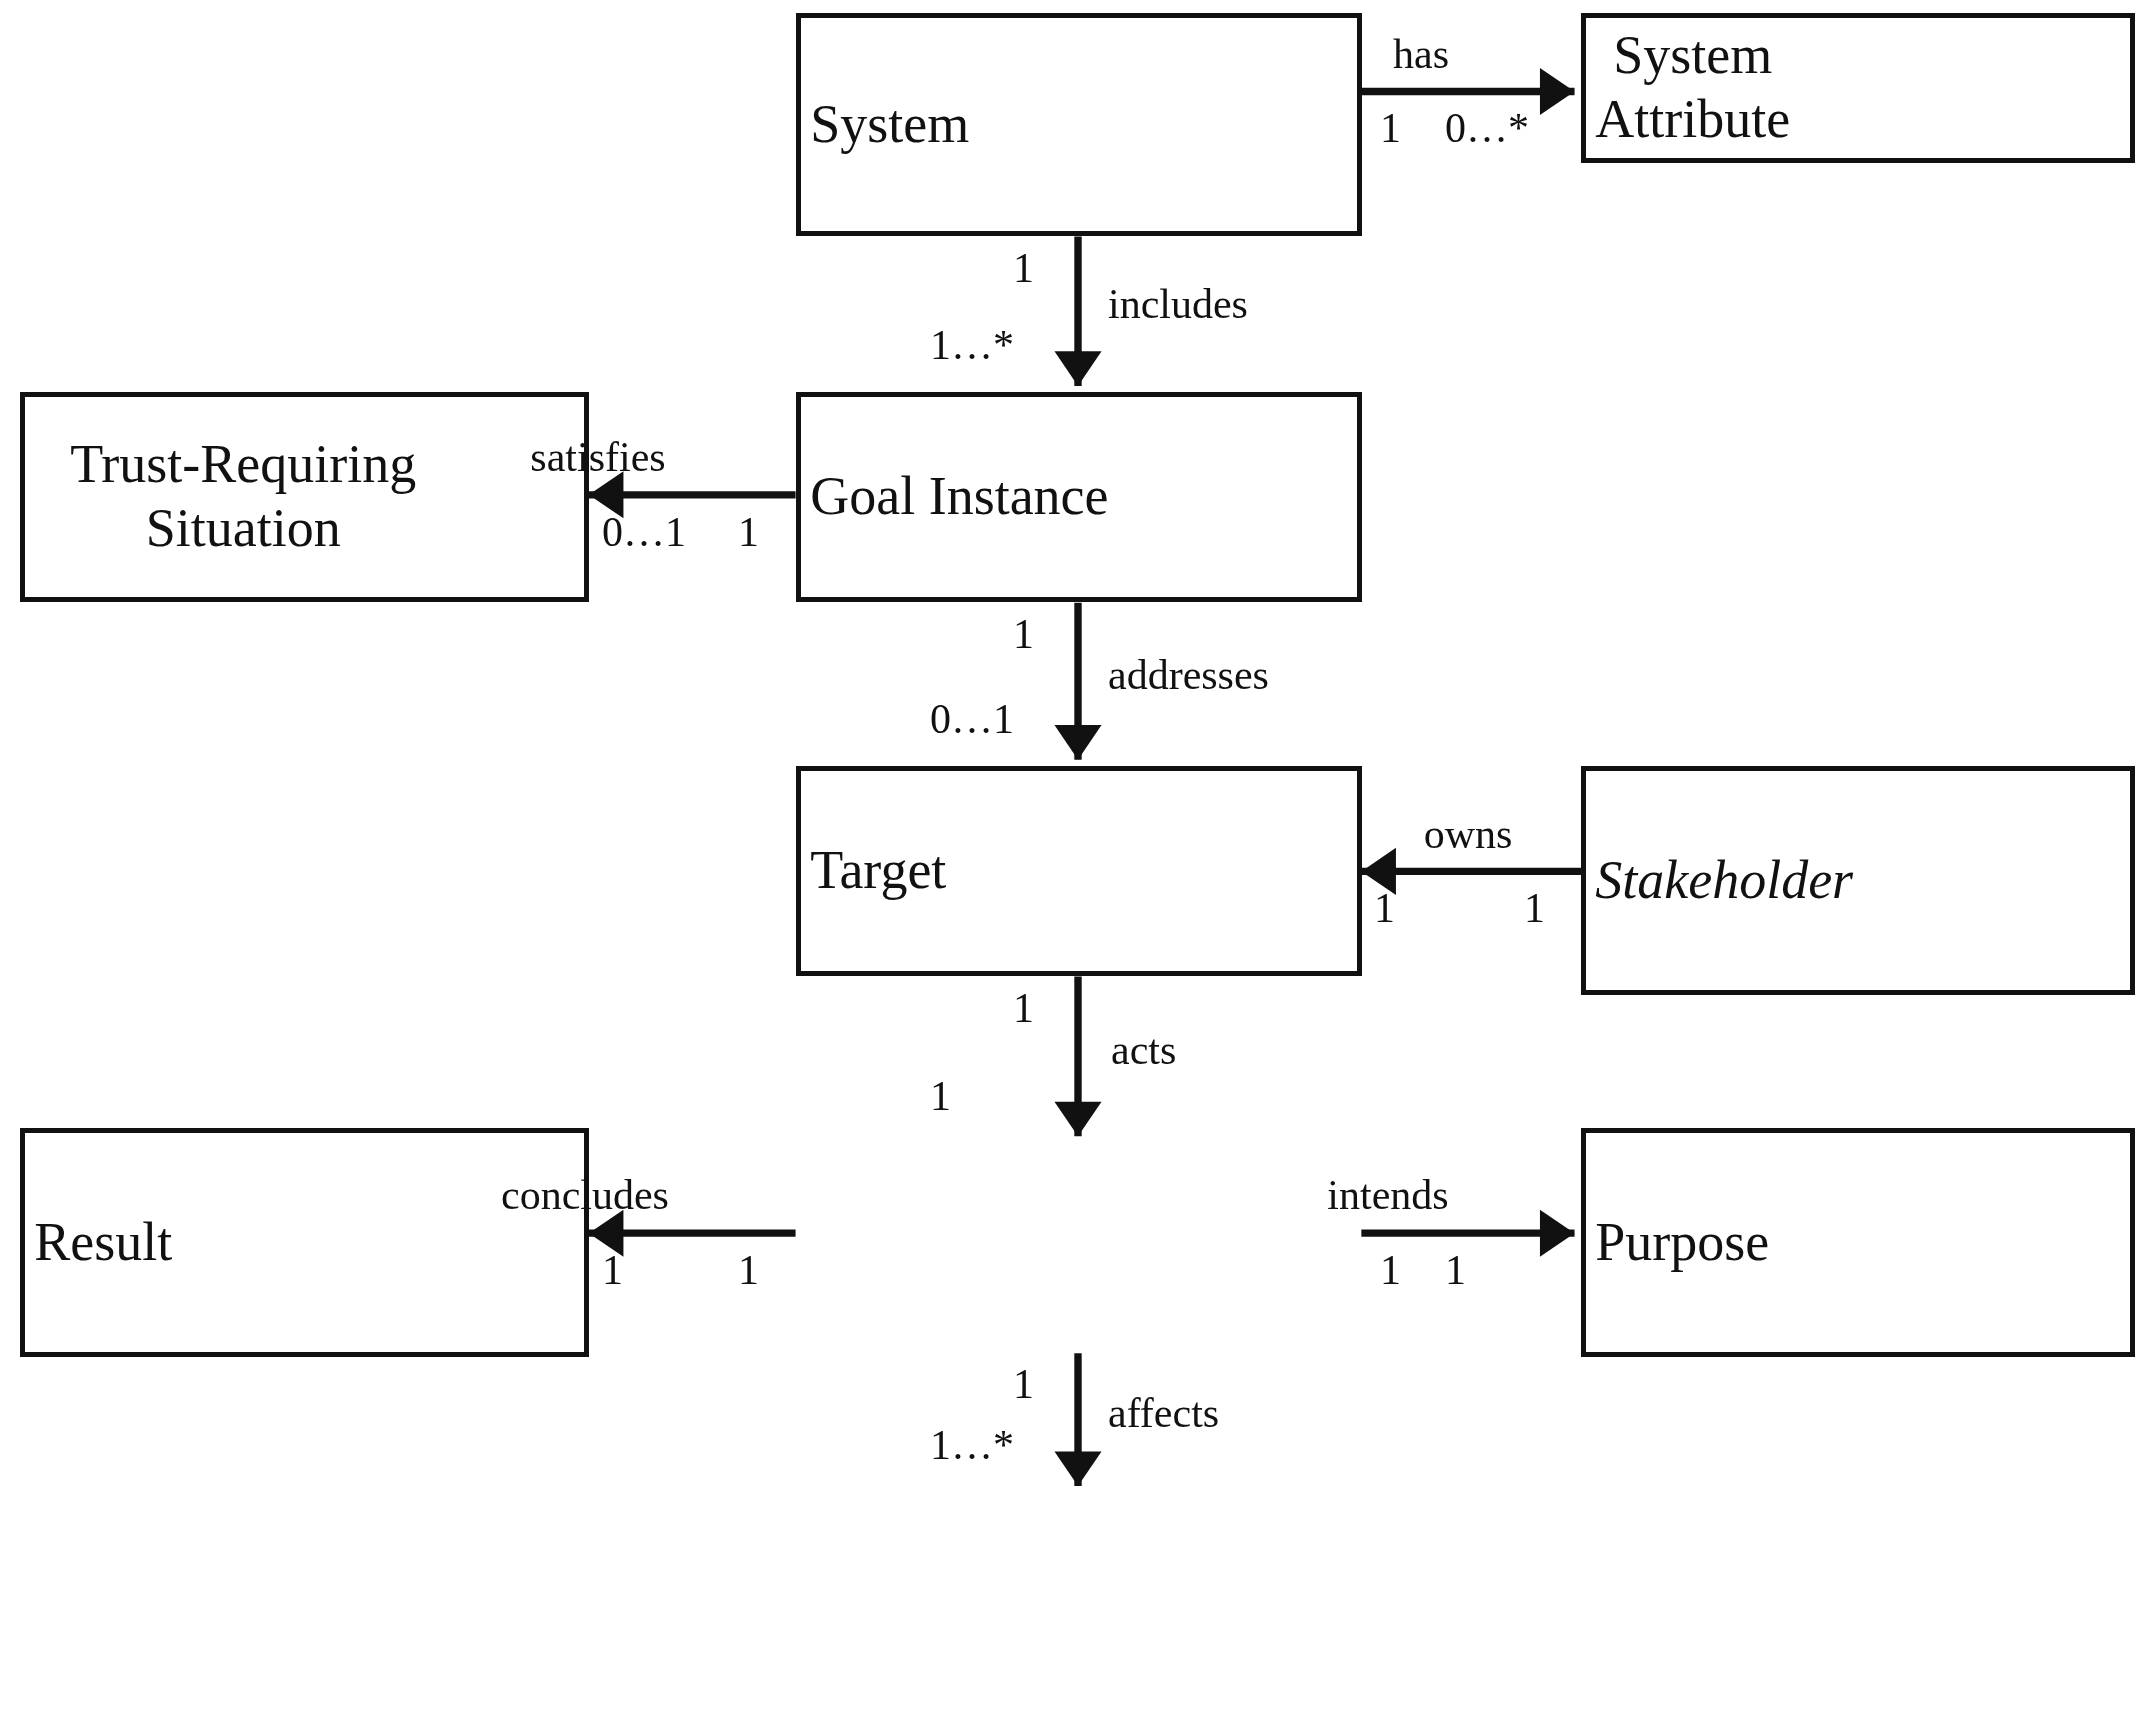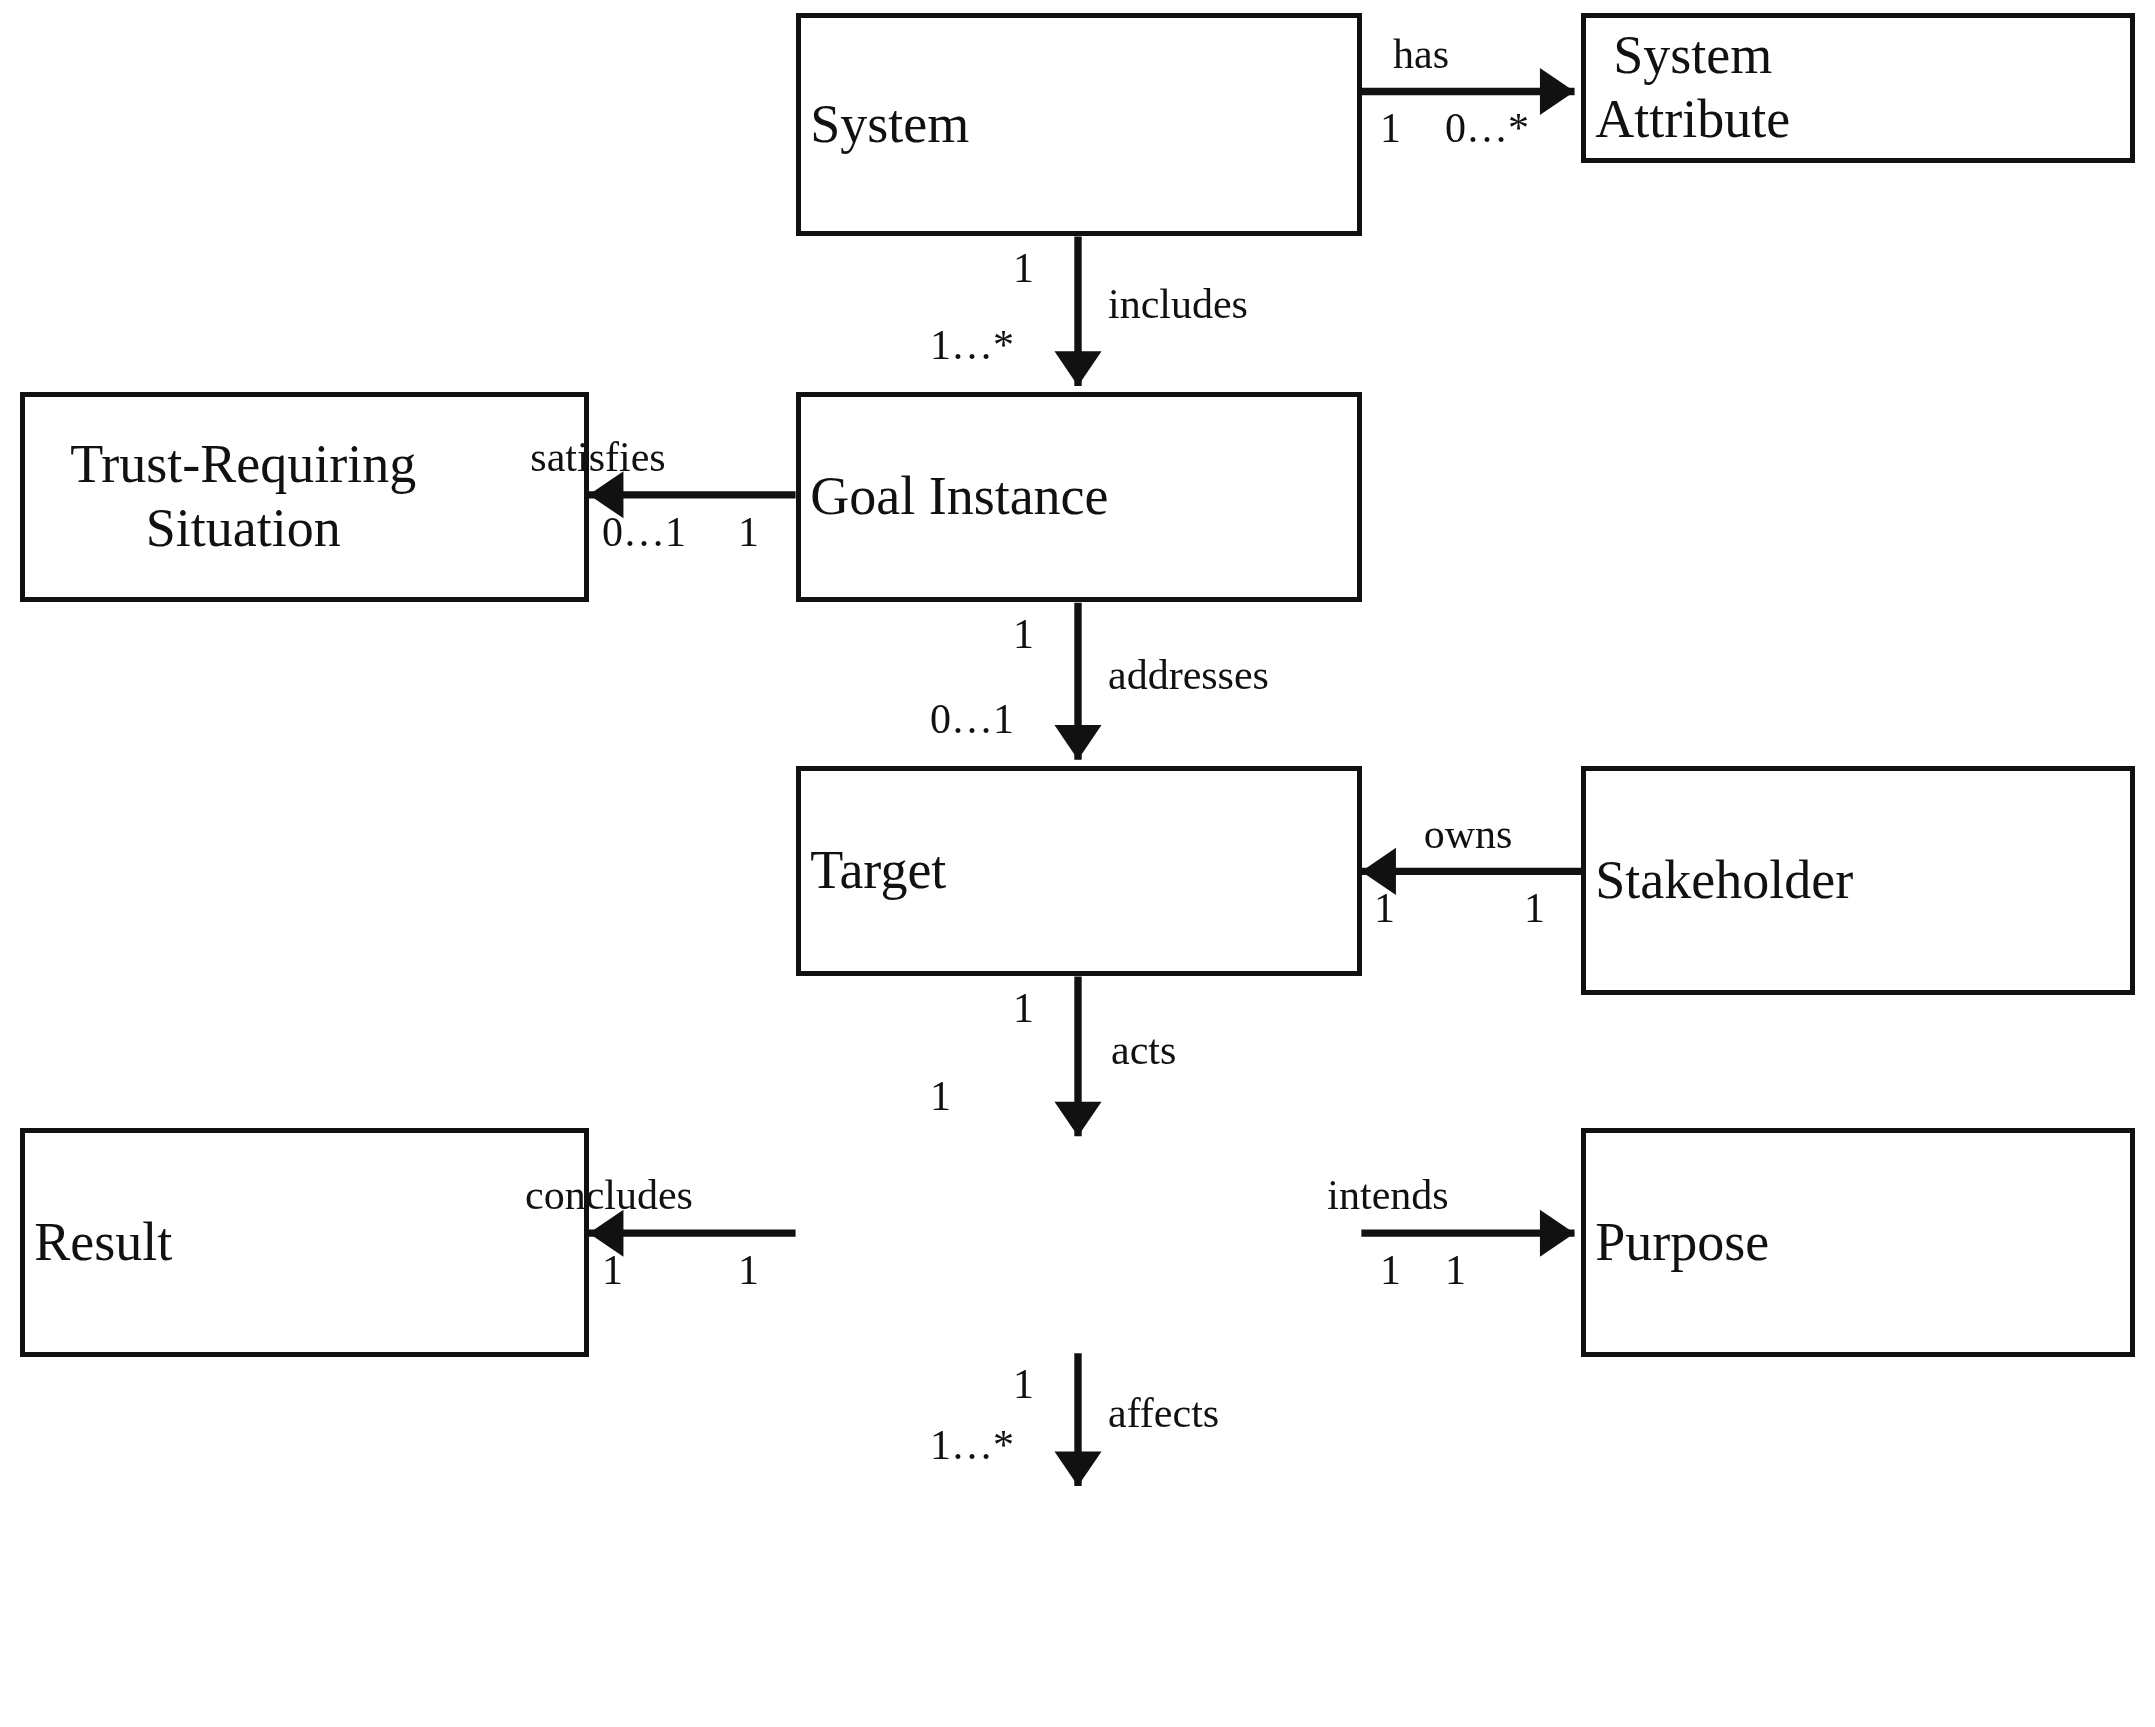--- a/index.html
+++ b/index.html
@@ -91,21 +91,21 @@
     <div class="node" style="left: 796px; top: 392px; width: 566px; height: 210px; font-size: 54px; border-color: rgb(17, 17, 17);">
       <span class="node-label">Goal Instance</span>
     </div>
     <div class="node" style="left: 20px; top: 392px; width: 569px; height: 210px; font-size: 54px; border-color: rgb(17, 17, 17); padding-left: 36px;">
       <span class="node-label">Trust-Requiring
 Situation</span>
     </div>
     <div class="node" style="left: 796px; top: 766px; width: 566px; height: 210px; font-size: 54px; border-color: rgb(17, 17, 17);">
       <span class="node-label">Target</span>
     </div>
-    <div class="node" style="left: 1581px; top: 766px; width: 554px; height: 229px; font-size: 54px; border-color: rgb(17, 17, 17);">
+    <div class="node" style="left: 1581px; top: 766px; width: 554px; height: 229px; font-size: 54px; border-color: rgb(17, 17, 17); font-style: italic;">
       <span class="node-label">Stakeholder</span>
     </div>
     <div class="node" style="left: 20px; top: 1128px; width: 569px; height: 229px; font-size: 54px; border-color: rgb(17, 17, 17);">
       <span class="node-label">Result</span>
     </div>
     <div class="node" style="left: 1581px; top: 1128px; width: 554px; height: 229px; font-size: 54px; border-color: rgb(17, 17, 17);">
       <span class="node-label">Purpose</span>
     </div>
     <div class="edge-label" style="font-size: 42px; left: 1421px; top: 30px; transform: translateX(-50%);">has</div>
     <div class="mult" style="font-size: 42px; left: 1380px; top: 104px;">1</div>
@@ -118,21 +118,21 @@
     <div class="mult" style="font-size: 42px; left: 602px; top: 508px;">0…1</div>
     <div class="edge-label" style="font-size: 42px; left: 1108px; top: 651px;">addresses</div>
     <div class="mult" style="font-size: 42px; left: 1013px; top: 610px;">1</div>
     <div class="mult" style="font-size: 42px; left: 930px; top: 695px;">0…1</div>
     <div class="edge-label" style="font-size: 42px; left: 1424px; top: 810px; transform: translateX(-50%); margin-left: 44px;">owns</div>
     <div class="mult" style="font-size: 42px; left: 1524px; top: 884px;">1</div>
     <div class="mult" style="font-size: 42px; left: 1374px; top: 884px;">1</div>
     <div class="edge-label" style="font-size: 42px; left: 1111px; top: 1026px;">acts</div>
     <div class="mult" style="font-size: 42px; left: 1013px; top: 984px;">1</div>
     <div class="mult" style="font-size: 42px; left: 930px; top: 1072px;">1</div>
-    <div class="edge-label" style="font-size: 42px; left: 609px; top: 1171px; transform: translateX(-50%);">concludes</div>
+    <div class="edge-label" style="font-size: 42px; left: 585px; top: 1171px; transform: translateX(-50%);">concludes</div>
     <div class="mult" style="font-size: 42px; left: 738px; top: 1246px;">1</div>
     <div class="mult" style="font-size: 42px; left: 602px; top: 1246px;">1</div>
     <div class="edge-label" style="font-size: 42px; left: 1388px; top: 1171px; transform: translateX(-50%);">intends</div>
     <div class="mult" style="font-size: 42px; left: 1380px; top: 1246px;">1</div>
     <div class="mult" style="font-size: 42px; left: 1445px; top: 1246px;">1</div>
     <div class="edge-label" style="font-size: 42px; left: 1108px; top: 1389px;">affects</div>
     <div class="mult" style="font-size: 42px; left: 1013px; top: 1360px;">1</div>
     <div class="mult" style="font-size: 42px; left: 930px; top: 1421px;">1…*</div>
   </div>
 

